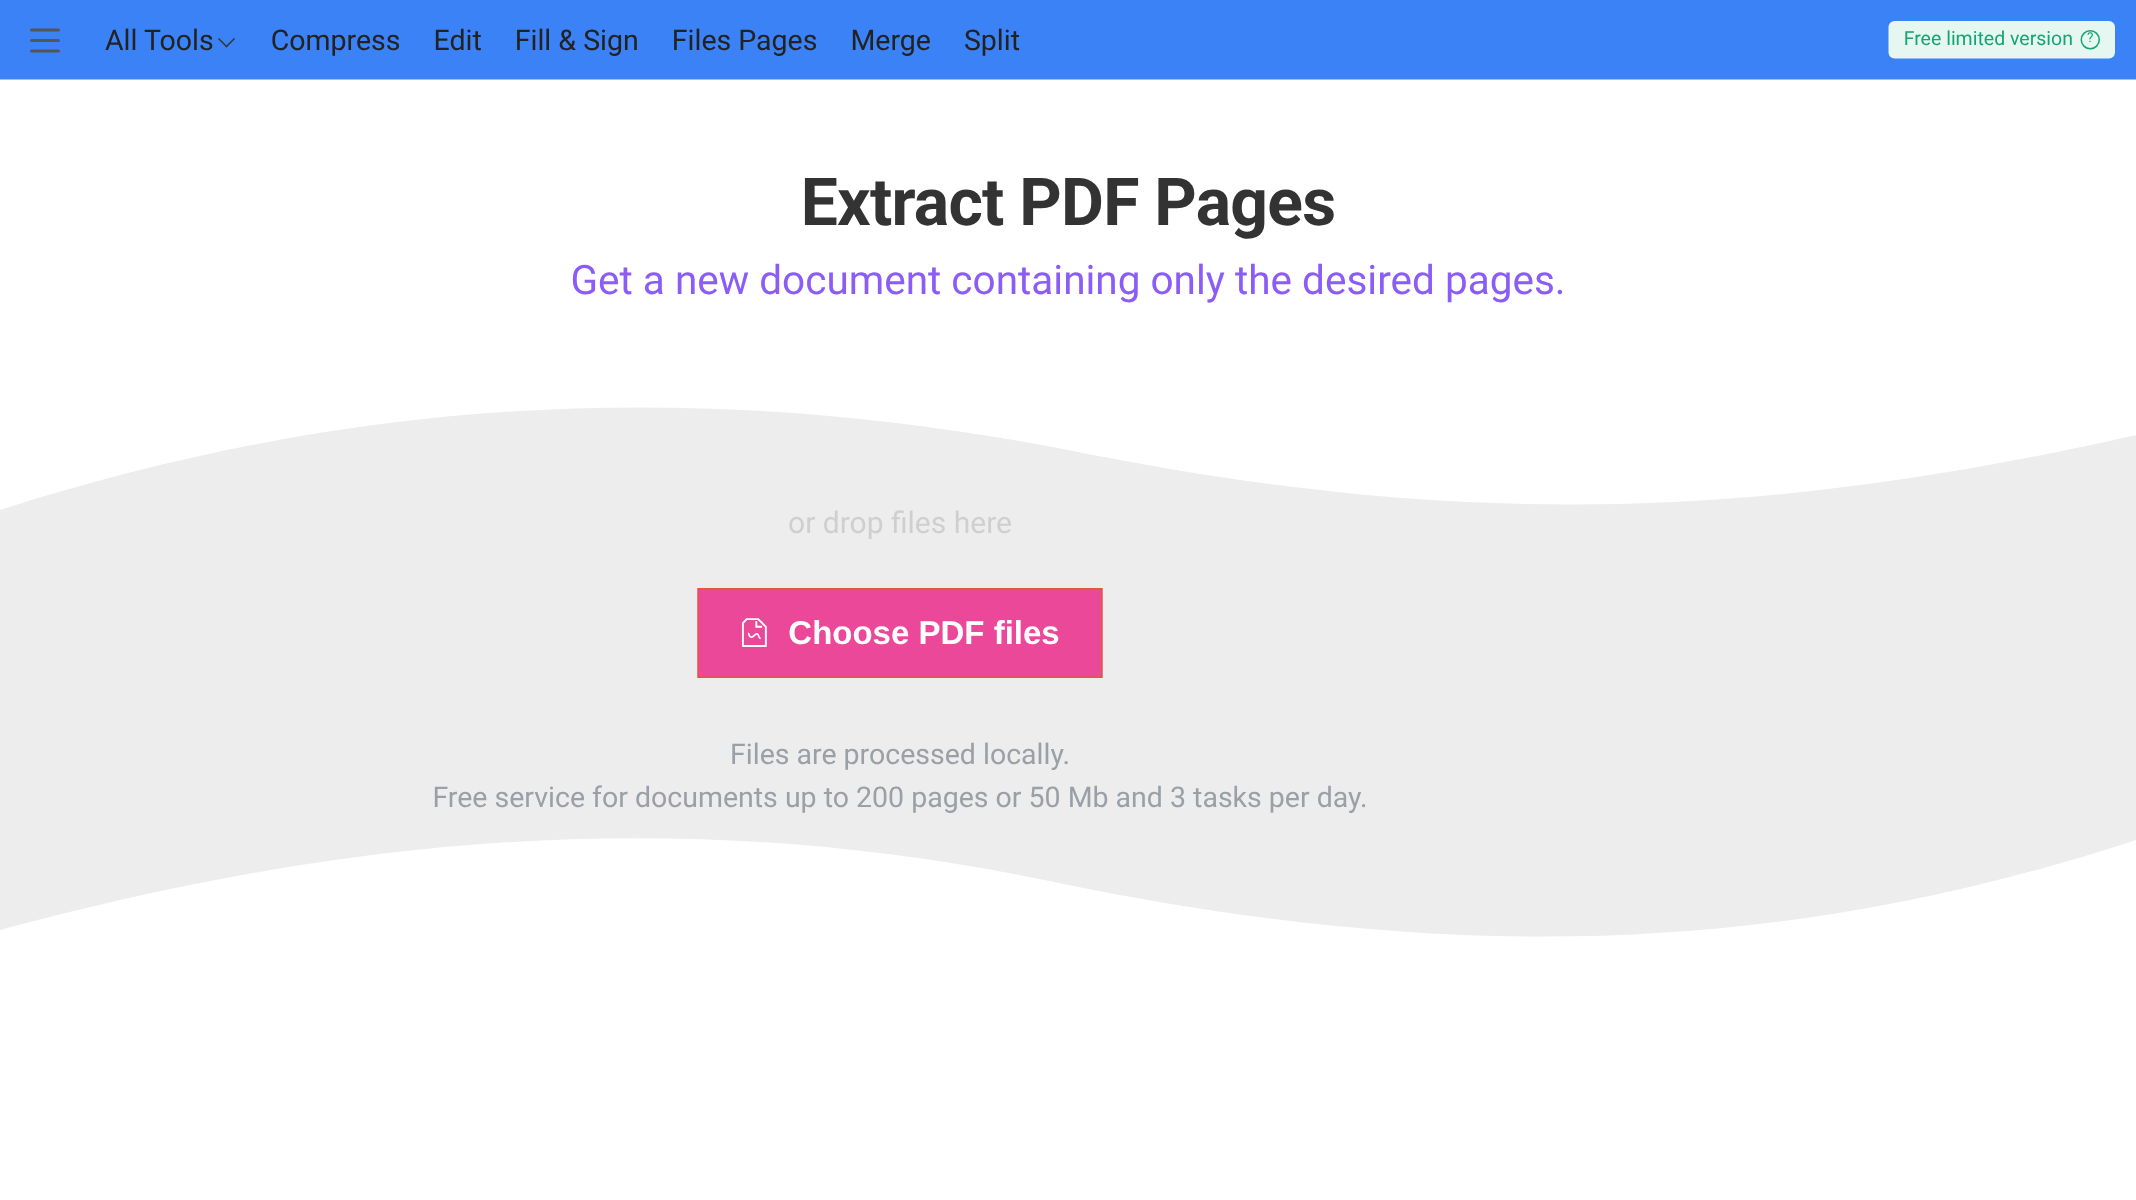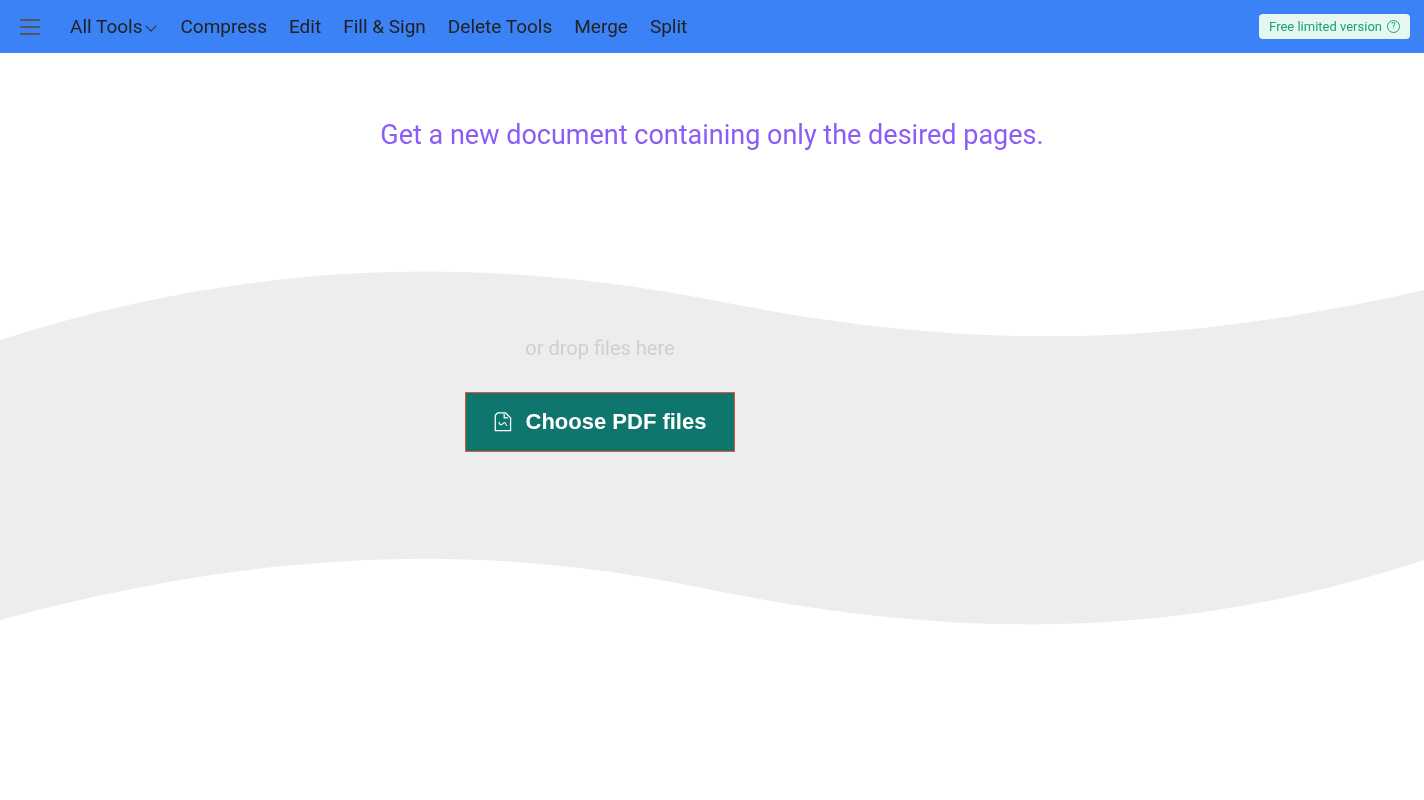--- a/index.html
+++ b/index.html
@@ -137,21 +137,21 @@
     }
     .drop-hint {
       font-size: 20px;
       color: #cfcfcf;
       margin-top: 96px;
     }
     .choose-btn {
       display: inline-flex;
       align-items: center;
       gap: 14px;
-      background: #0f766e;
+      background: #ec4899;
       color: #fff;
       font-size: 22px;
       font-weight: 700;
       padding: 16px 28px;
       border: 1px solid #e05a3a;
       cursor: pointer;
       margin-top: 32px;
     }
     .pdf-icon {
       width: 18px;
@@ -174,45 +174,50 @@
         <span></span>
         <span></span>
     </div>
     <div class="nav-item">
       <span>All Tools</span>
       <span class="chevron-down"></span>
     </div>
     <div class="nav-item">Compress</div>
     <div class="nav-item">Edit</div>
     <div class="nav-item">Fill &amp; Sign</div>
-    <div class="nav-item">Delete Tools</div>
+    <div class="nav-item">Files Pages</div>
     <div class="nav-item">Merge</div>
     <div class="nav-item">Split</div>
   </div>
   <div class="badge">
     <span>Free limited version</span>
     <span class="help-circle"></span>
   </div>
 </div>
 
 <div class="hero">
+  <h1 class="hero-title">Extract PDF Pages</h1>
   <p class="hero-subtitle">Get a new document containing only the desired pages.</p>
 </div>
 
 <div class="wave-section">
   <svg class="wave-svg" viewBox="0 0 1424 400" preserveAspectRatio="none">
     <path d="M0,100 C250,20 480,15 712,60 C960,110 1160,110 1424,50 L1424,320 C1180,400 960,400 712,350 C480,300 260,310 0,380 Z" fill="#ededed"></path>
   </svg>
 
   <div class="drop-area">
     <div class="drop-hint">or drop files here</div>
 
     <button class="choose-btn">
       <svg class="pdf-icon" viewBox="0 0 24 28">
         <path d="M4 0 L16 0 L24 8 L24 28 L0 28 L0 4 Z" fill="none" stroke="#fff" stroke-width="2" stroke-linejoin="round" transform="scale(0.85) translate(2,2)"></path>
         <path d="M14 2 L14 8 L20 8" fill="none" stroke="#fff" stroke-width="2" transform="scale(0.85) translate(2,2)"></path>
         <path d="M6 15 C6 15 7 22 12 17 C17 12 16 20 18 20" fill="none" stroke="#fff" stroke-width="1.7" stroke-linecap="round" transform="scale(0.85) translate(2,2)"></path>
       </svg>
       <span>Choose PDF files</span>
     </button>
 
+    <div class="info-text">
+      <div>Files are processed locally.</div>
+      <div>Free service for documents up to 200 pages or 50 Mb and 3 tasks per day.</div>
+    </div>
   </div>
 </div>
 
 </body></html>

